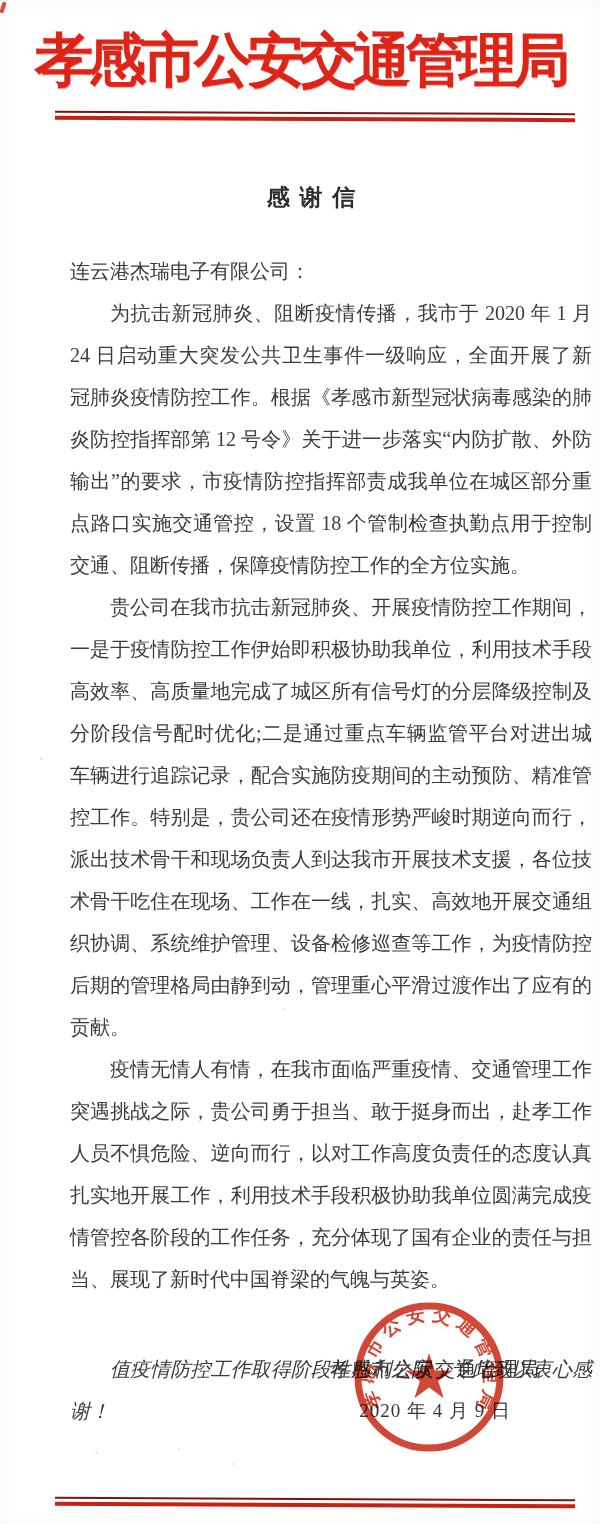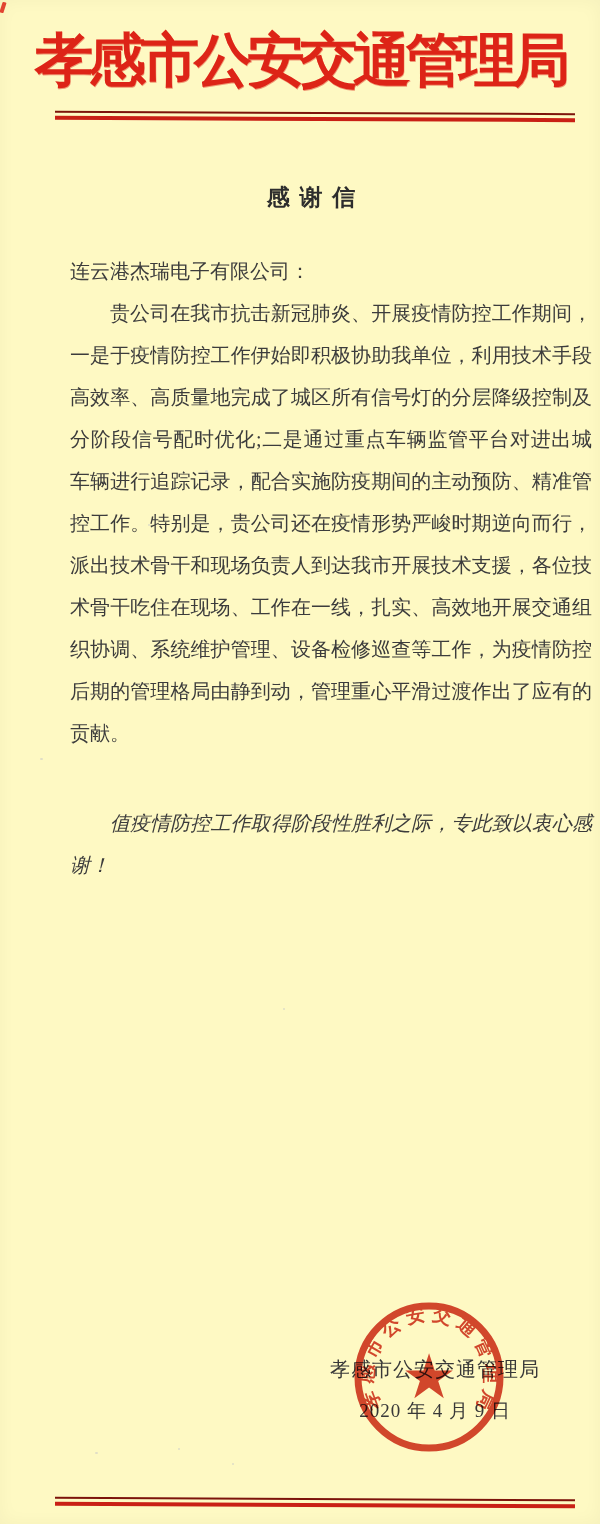--- a/index.html
+++ b/index.html
@@ -7,21 +7,21 @@
     --rule_dark:#7d140b;
     --rule_red:#c92015;
     --seal_red:#cf3a29;
     --body_ink:#3c3c3c;
   }
   html,body{margin:0;padding:0;background:#e9e9e9;}
   .page{
     position:relative;
     width:600px;height:1524px;
     margin:0 auto;
-    background:#fef9c3;
+    background:#ffffff;
     overflow:hidden;
     font-family:"Liberation Serif","DejaVu Serif",serif;
     box-shadow:inset 0 0 18px rgba(0,0,0,0.04);
   }
   .corner-mark{
     position:absolute;left:1px;top:2px;width:4px;height:11px;
     background:var(--letterhead_red);
     transform:rotate(18deg);opacity:.85;border-radius:1px;
   }
   .letterhead{
@@ -85,21 +85,23 @@
   <div class="corner-mark"></div>
 
   <h1 class="letterhead">孝感市公安交通管理局</h1>
 
   <div class="rule rule-top"></div>
 
   <h2 class="doc-title">感 谢 信</h2>
 
   <div class="body">
     <p class="salutation">连云港杰瑞电子有限公司：</p>
+    <p class="para">为抗击新冠肺炎、阻断疫情传播，我市于 2020 年 1 月 24 日启动重大突发公共卫生事件一级响应，全面开展了新冠肺炎疫情防控工作。根据《孝感市新型冠状病毒感染的肺炎防控指挥部第 12 号令》关于进一步落实“内防扩散、外防输出”的要求，市疫情防控指挥部责成我单位在城区部分重点路口实施交通管控，设置 18 个管制检查执勤点用于控制交通、阻断传播，保障疫情防控工作的全方位实施。</p>
     <p class="para">贵公司在我市抗击新冠肺炎、开展疫情防控工作期间，一是于疫情防控工作伊始即积极协助我单位，利用技术手段高效率、高质量地完成了城区所有信号灯的分层降级控制及分阶段信号配时优化;二是通过重点车辆监管平台对进出城车辆进行追踪记录，配合实施防疫期间的主动预防、精准管控工作。特别是，贵公司还在疫情形势严峻时期逆向而行，派出技术骨干和现场负责人到达我市开展技术支援，各位技术骨干吃住在现场、工作在一线，扎实、高效地开展交通组织协调、系统维护管理、设备检修巡查等工作，为疫情防控后期的管理格局由静到动，管理重心平滑过渡作出了应有的贡献。</p>
+    <p class="para">疫情无情人有情，在我市面临严重疫情、交通管理工作突遇挑战之际，贵公司勇于担当、敢于挺身而出，赴孝工作人员不惧危险、逆向而行，以对工作高度负责任的态度认真扎实地开展工作，利用技术手段积极协助我单位圆满完成疫情管控各阶段的工作任务，充分体现了国有企业的责任与担当、展现了新时代中国脊梁的气魄与英姿。</p>
     <p class="para closing">值疫情防控工作取得阶段性胜利之际，专此致以衷心感谢！</p>
   </div>
 
   <div class="sig-block">
     <div class="sig-name">孝感市公安交通管理局</div>
     <div class="sig-date">2020 年 4 月 9 日</div>
   </div>
 
   <div class="seal">
     <svg viewBox="0 0 158 158" xmlns="http://www.w3.org/2000/svg">

